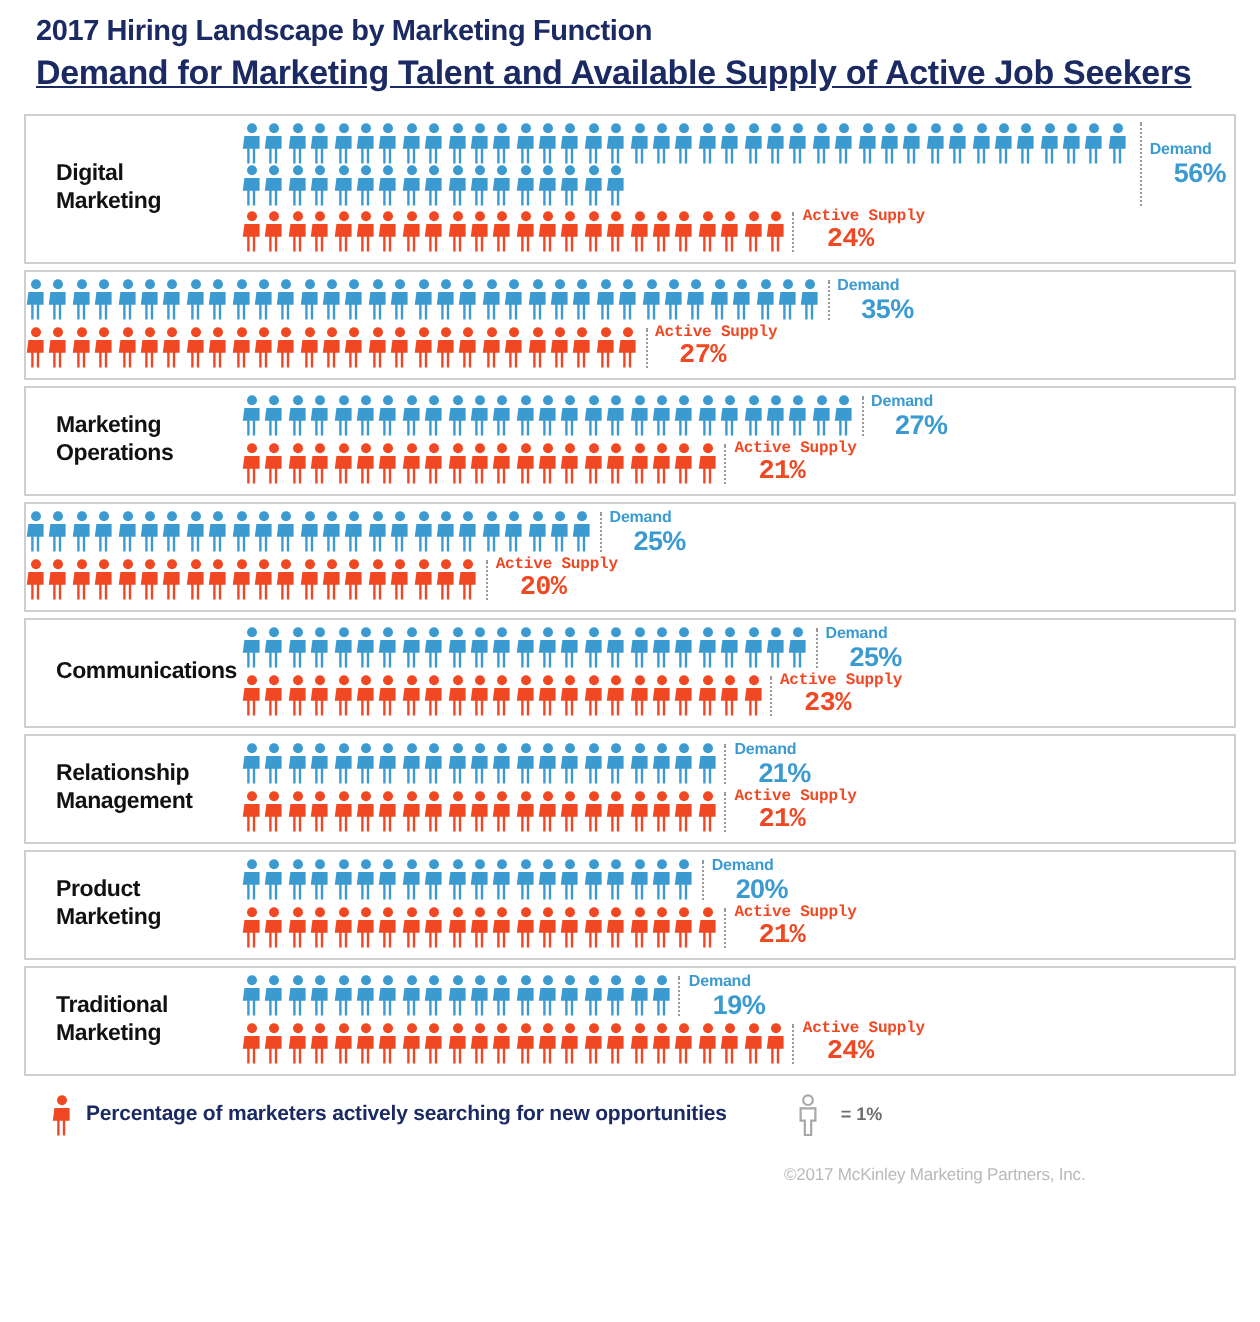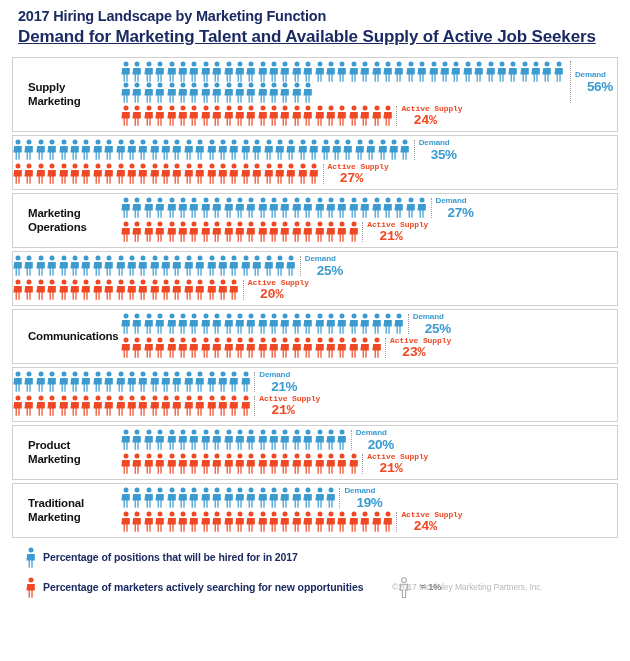--- a/index.html
+++ b/index.html
@@ -174,21 +174,21 @@
 <div class="infographic">
 
   <div class="header">
     <div class="title">2017 Hiring Landscape by Marketing Function</div>
     <div class="subtitle">Demand for Marketing Talent and Available Supply of Active Job Seekers</div>
   </div>
 
   <div class="rows" id="rows-container">
       <div class="func-row" style="min-height:72px">
         <div class="row-label">
-          <div>Supply</div>
+          <div>Digital</div>
           <div>Marketing</div>
         </div>
         <div class="row-body">
           <div class="measure demand">
             <div class="icon-wrap">
               <span class="pic">
                 <svg width="10" height="21" viewBox="0 0 10 21" xmlns="http://www.w3.org/2000/svg">
                   <g fill="#3b9bd1">
                     <circle cx="5" cy="3.1" r="2.5"></circle>
                     <path d="M1.2 7.0 h7.6 v6.4 h-2.2 v7.4 h-1.2 v-7.4 h-1.6 v7.4 h-1.2 v-7.4 h-2.2 z"></path>
@@ -2578,20 +2578,24 @@
               <span class="bracket"></span>
               <span class="annot-text">
                 <span class="annot-label">Active Supply</span>
                 <span class="annot-value">23%</span>
               </span>
             </div>
           </div>
         </div>
       </div>
       <div class="func-row" style="min-height:50px">
+        <div class="row-label">
+          <div>Relationship</div>
+          <div>Management</div>
+        </div>
         <div class="row-body">
           <div class="measure demand">
             <div class="icon-wrap">
               <span class="pic">
                 <svg width="10" height="21" viewBox="0 0 10 21" xmlns="http://www.w3.org/2000/svg">
                   <g fill="#3b9bd1">
                     <circle cx="5" cy="3.1" r="2.5"></circle>
                     <path d="M1.2 7.0 h7.6 v6.4 h-2.2 v7.4 h-1.2 v-7.4 h-1.6 v7.4 h-1.2 v-7.4 h-2.2 z"></path>
                   </g>
                 </svg>
@@ -3674,29 +3678,20 @@
                 <span class="annot-label">Active Supply</span>
                 <span class="annot-value">24%</span>
               </span>
             </div>
           </div>
         </div>
       </div>
     </div>
 
   <div class="footer">
-    <div class="legend-line">
-      <span class="legend-icon"><svg width="10" height="21" viewBox="0 0 10 21" xmlns="http://www.w3.org/2000/svg">
-            <g fill="#3b9bd1">
-              <circle cx="5" cy="3.1" r="2.5"></circle>
-              <path d="M1.2 7.0 h7.6 v6.4 h-2.2 v7.4 h-1.2 v-7.4 h-1.6 v7.4 h-1.2 v-7.4 h-2.2 z"></path>
-            </g>
-          </svg></span>
-      <span class="legend-text">Percentage of positions that will be hired for in 2017</span>
-    </div>
     <div class="legend-line">
       <span class="legend-icon"><svg width="10" height="21" viewBox="0 0 10 21" xmlns="http://www.w3.org/2000/svg">
             <g fill="#ef4823">
               <circle cx="5" cy="3.1" r="2.5"></circle>
               <path d="M1.2 7.0 h7.6 v6.4 h-2.2 v7.4 h-1.2 v-7.4 h-1.6 v7.4 h-1.2 v-7.4 h-2.2 z"></path>
             </g>
           </svg></span>
       <span class="legend-text">Percentage of marketers actively searching for new opportunities</span>
       <span class="unit">
         <span class="legend-icon"><svg width="10" height="21" viewBox="0 0 10 21" xmlns="http://www.w3.org/2000/svg">

